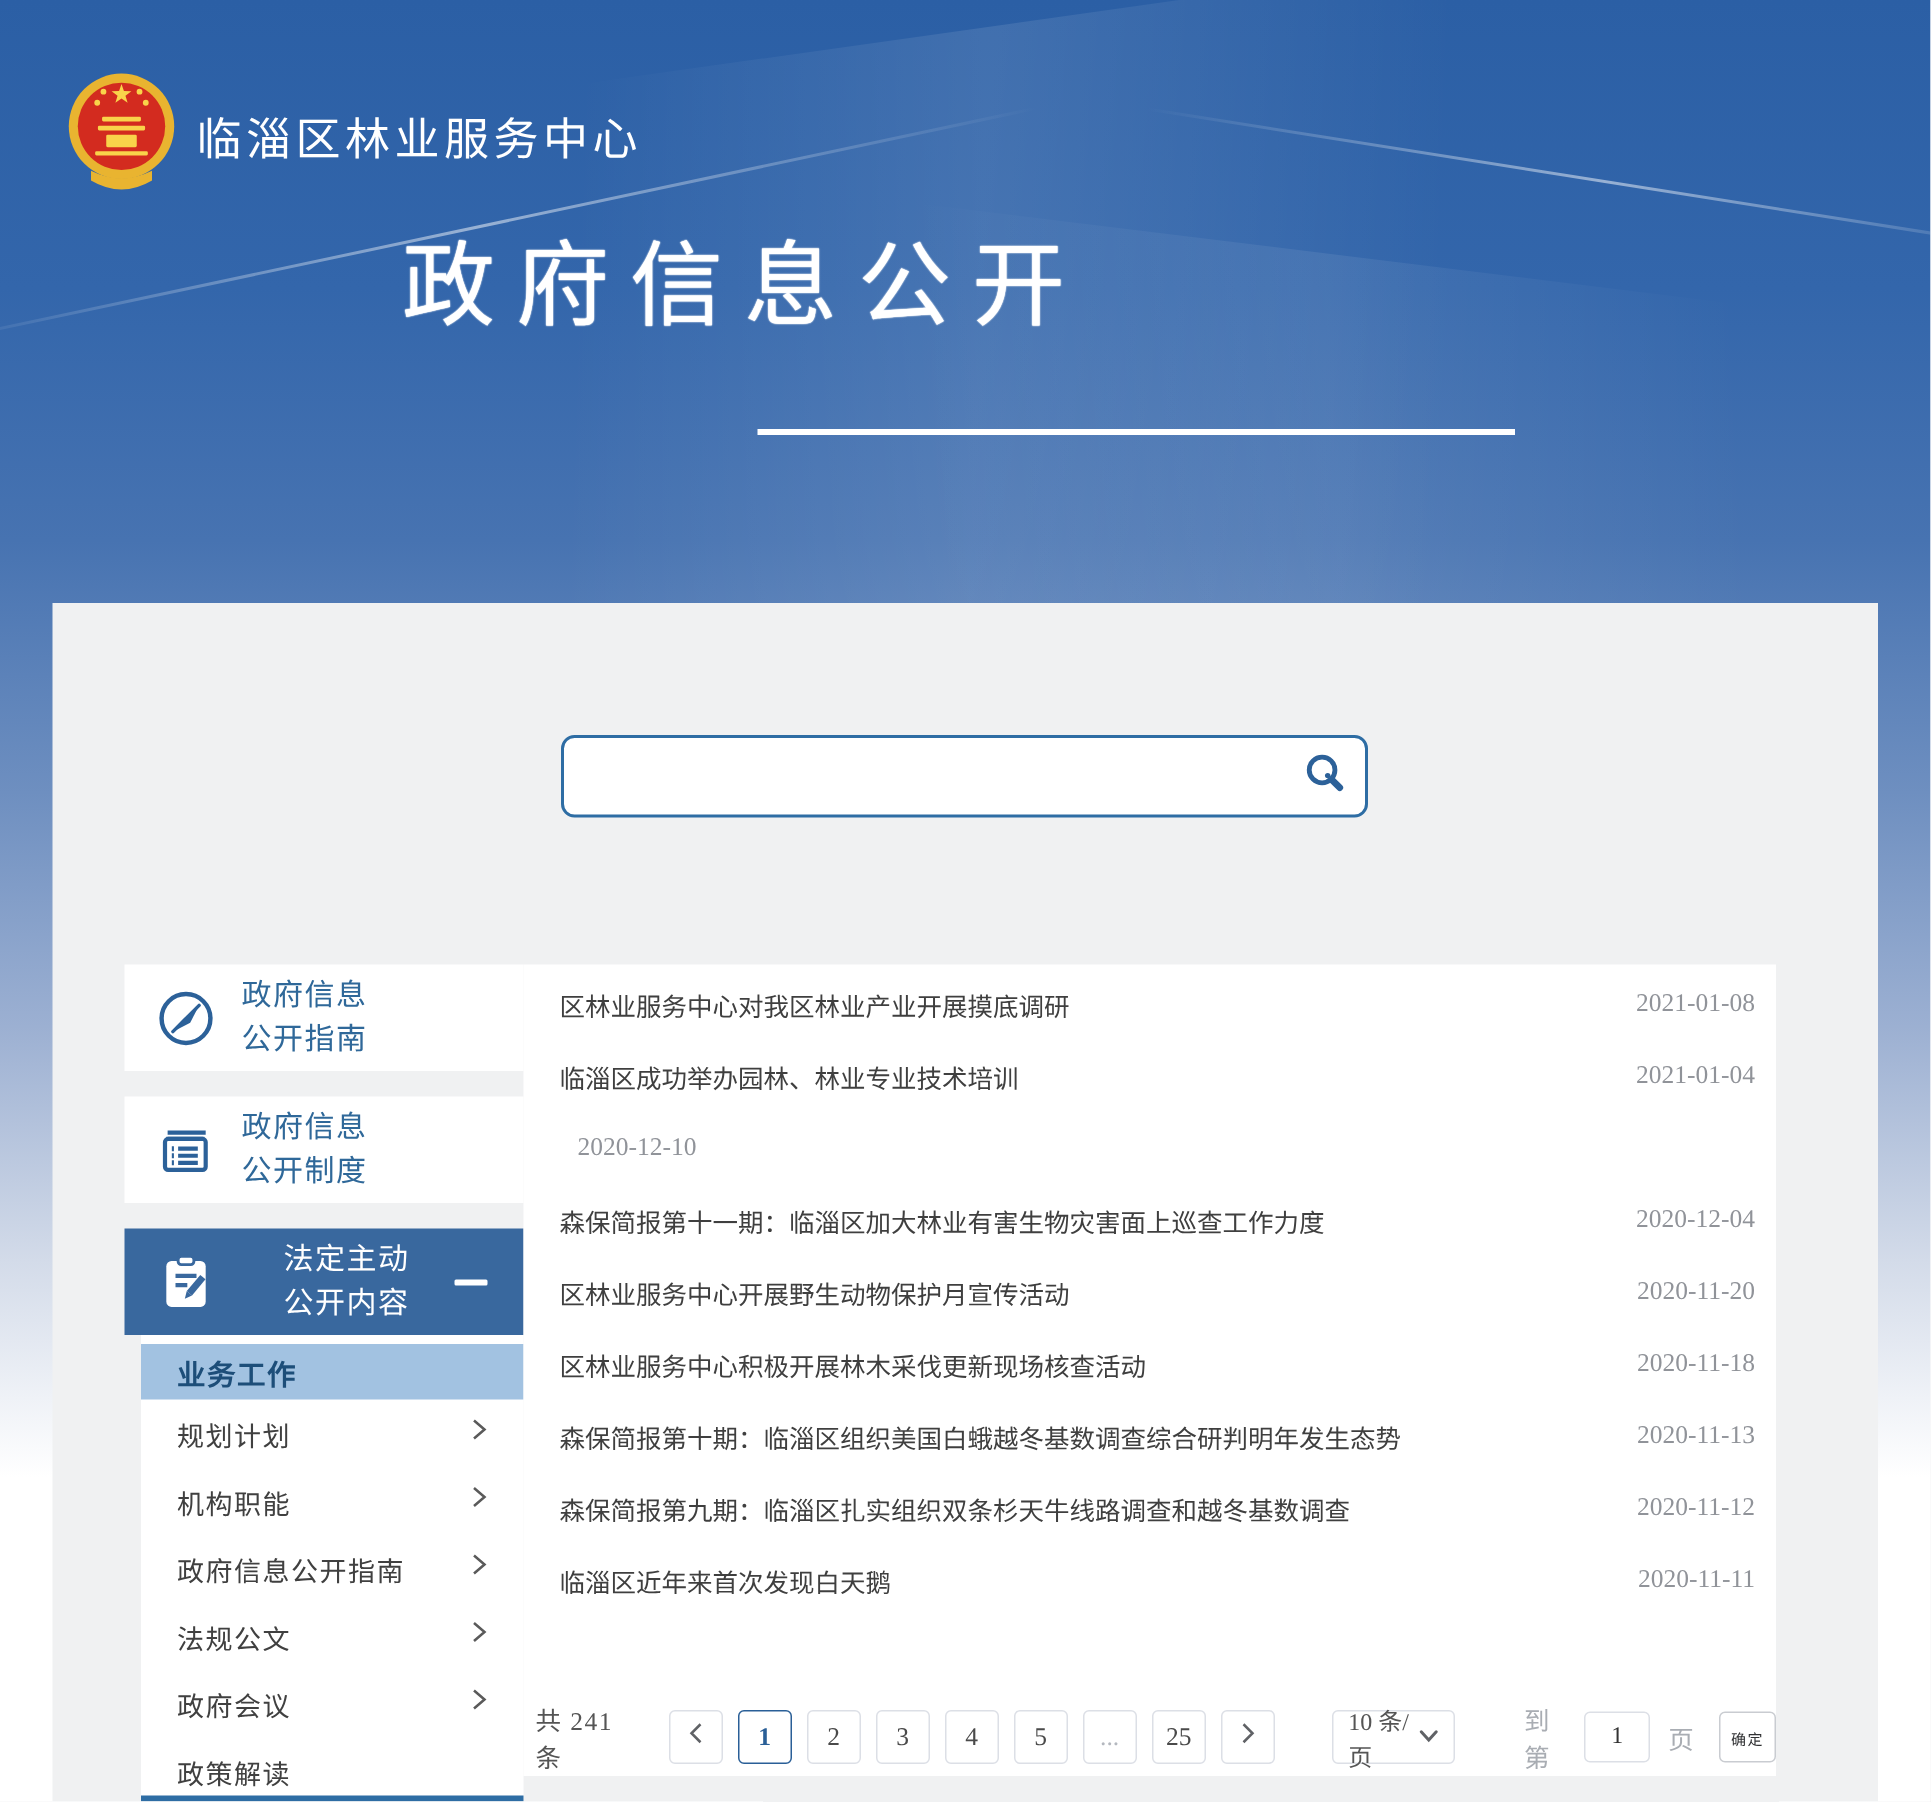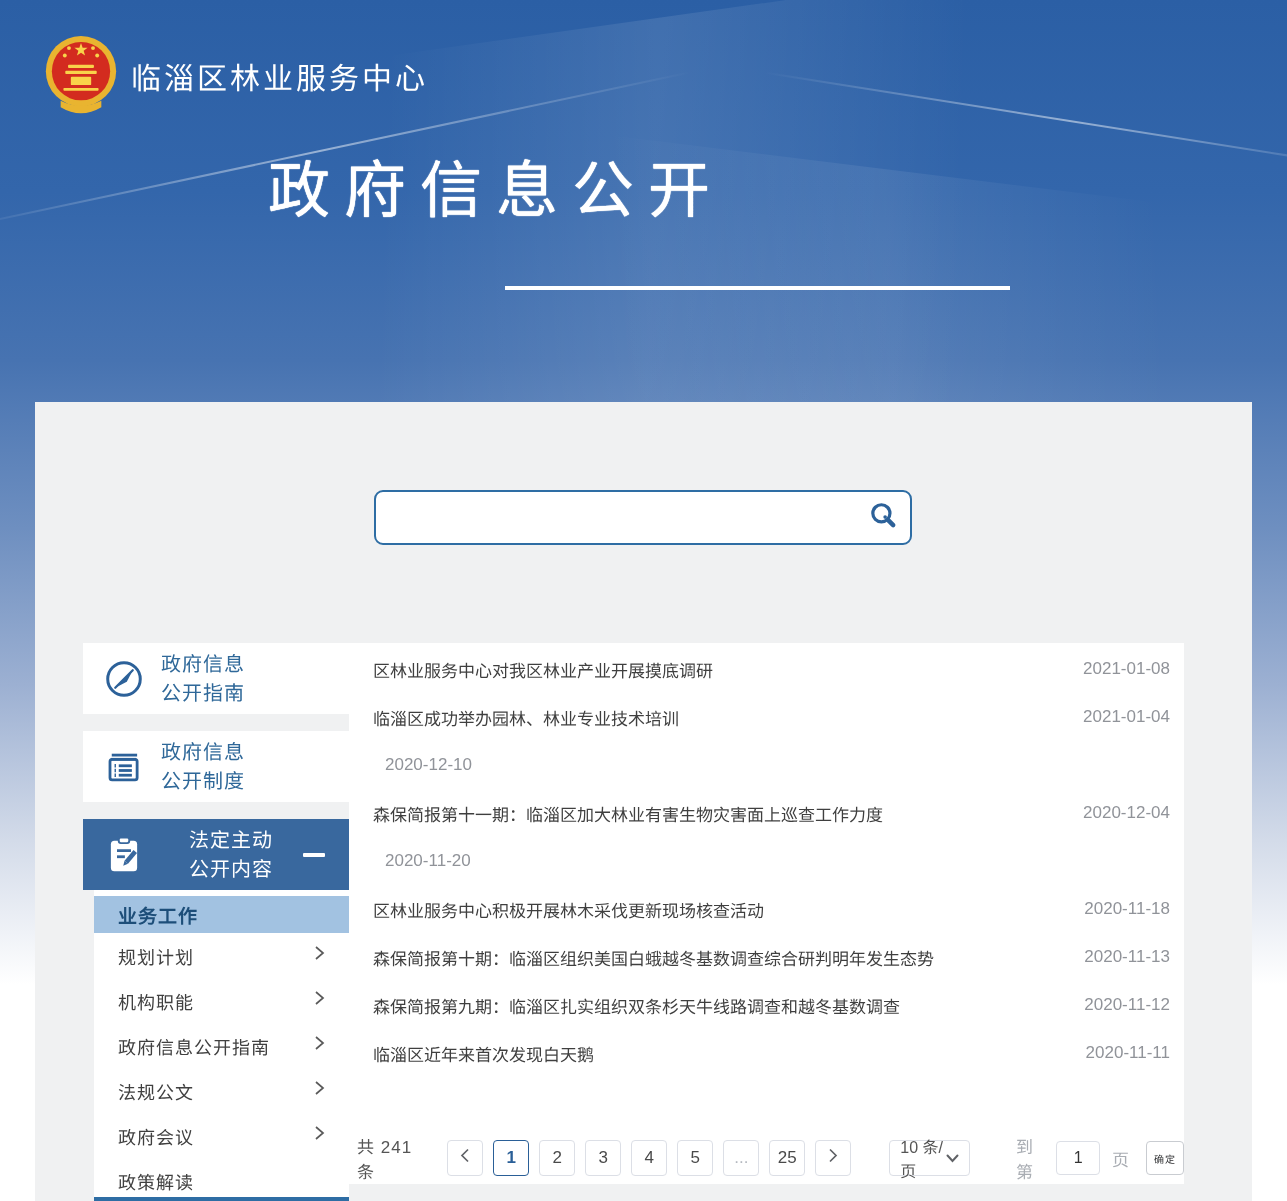--- a/index.html
+++ b/index.html
@@ -12,30 +12,30 @@
     background:linear-gradient(100deg,rgba(255,255,255,0) 32%,rgba(255,255,255,.10) 46%,rgba(255,255,255,0) 62%);
     transform:rotate(-8deg); }
   .ribbon.r2{ left:-100px; top:160px; width:1800px; height:360px;
     background:linear-gradient(80deg,rgba(255,255,255,0) 40%,rgba(255,255,255,.08) 55%,rgba(255,255,255,0) 70%);
     transform:rotate(7deg); }
   .hairline{ position:absolute; height:2px; background:linear-gradient(90deg,rgba(255,255,255,0),rgba(255,255,255,.5),rgba(255,255,255,0)); pointer-events:none;}
   .hairline.h1{ width:760px; left:-60px; top:150px; transform:rotate(-12deg); }
   .hairline.h2{ width:620px; left:760px; top:120px; transform:rotate(9deg); }
 
   
-  .brand{ position:absolute; left:44px; top:34px; display:flex; align-items:center; gap:13px; cursor:pointer; }
+  .brand{ position:absolute; left:44px; top:47px; display:flex; align-items:center; gap:13px; cursor:pointer; }
   .org-name{ color:#fff; font-size:30px; letter-spacing:3px; }
 
   .main-title{ position:absolute; left:268px; top:140px; color:#fff;
     font-size:62px; font-weight:400; letter-spacing:14px; white-space:nowrap;
     text-shadow:0 0 1px #fff,0 0 1px #fff; }
   .title-underline{ position:absolute; left:505px; top:286px; width:505px; height:4px; background:#fff; }
 
   
-  .panel{ position:absolute; left:35px; top:402px; width:1217px; height:799px; background:#f0f1f2; }
+  .panel{ position:absolute; left:35px; top:402px; width:1217px; height:799px; background:#f0f1f2;font-family:Liberation Serif, serif; }
 
   
   .search{ position:absolute; left:339px; top:88px; width:538px; height:55px;
     background:#fff; border:2px solid #2e6da4; border-radius:9px; display:flex; align-items:center; }
   .search input{ flex:1; height:100%; border:none; outline:none; background:transparent;
     font-size:18px; padding:0 14px; color:#333; font-family:inherit;}
   .search-btn{ width:54px; height:100%; display:flex; align-items:center; justify-content:center;
     background:none; border:none; cursor:pointer; }
 
   
@@ -242,20 +242,21 @@
         <span class="row-date">2021-01-04</span>
       </div>
       <div class="row">
         <span class="row-date">2020-12-10</span>
       </div>
       <div class="row">
         <span class="row-title">森保简报第十一期：临淄区加大林业有害生物灾害面上巡查工作力度</span>
         <span class="row-date">2020-12-04</span>
       </div>
       <div class="row">
+        <span class="row-title">区林业服务中心开展野生动物保护月宣传活动</span>
         <span class="row-date">2020-11-20</span>
       </div>
       <div class="row">
         <span class="row-title">区林业服务中心积极开展林木采伐更新现场核查活动</span>
         <span class="row-date">2020-11-18</span>
       </div>
       <div class="row">
         <span class="row-title">森保简报第十期：临淄区组织美国白蛾越冬基数调查综合研判明年发生态势</span>
         <span class="row-date">2020-11-13</span>
       </div>

